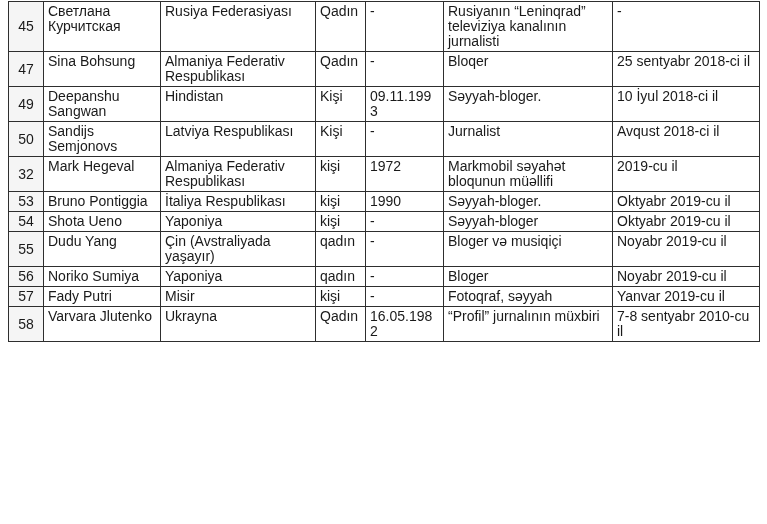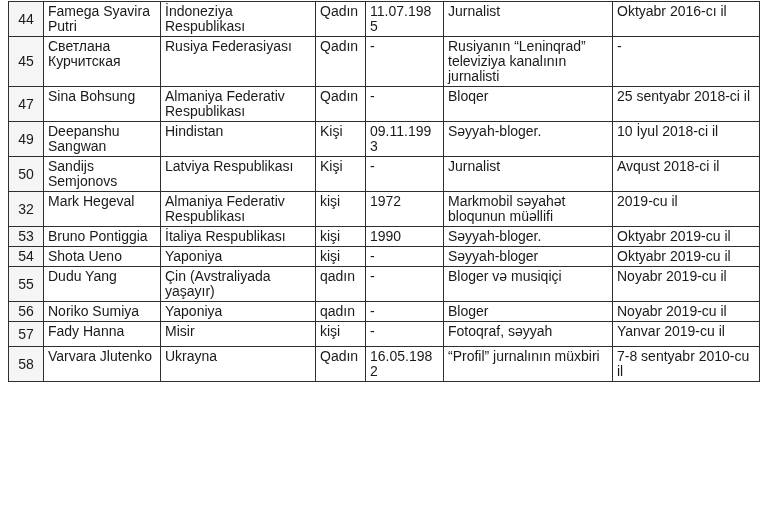--- a/index.html
+++ b/index.html
@@ -53,29 +53,20 @@
     <colgroup>
       <col style="width:35px">
       <col style="width:117px">
       <col style="width:155px">
       <col style="width:50px">
       <col style="width:78px">
       <col style="width:169px">
       <col style="width:147px">
     </colgroup>
     <tbody>
-        <tr>
-          <td class="c-no">44</td>
-          <td>Famega Syavira Putri</td>
-          <td>İndoneziya Respublikası</td>
-          <td>Qadın</td>
-          <td>11.07.1985</td>
-          <td>Jurnalist</td>
-          <td>Oktyabr 2016-cı il</td>
-        </tr>
         <tr>
           <td class="c-no">45</td>
           <td>Светлана Курчитская</td>
           <td>Rusiya Federasiyası</td>
           <td>Qadın</td>
           <td>-</td>
           <td>Rusiyanın “Leninqrad” televiziya kanalının jurnalisti</td>
           <td>-</td>
         </tr>
         <tr>
@@ -145,21 +136,21 @@
           <td class="c-no">56</td>
           <td>Noriko Sumiya</td>
           <td>Yaponiya</td>
           <td>qadın</td>
           <td>-</td>
           <td>Bloger</td>
           <td>Noyabr 2019-cu il</td>
         </tr>
         <tr>
           <td class="c-no">57</td>
-          <td>Fady Hanna</td>
+          <td>Fady Putri</td>
           <td>Misir</td>
           <td>kişi</td>
           <td>-</td>
           <td>Fotoqraf, səyyah</td>
           <td>Yanvar 2019-cu il</td>
         </tr>
         <tr>
           <td class="c-no">58</td>
           <td>Varvara Jlutenko</td>
           <td>Ukrayna</td>

